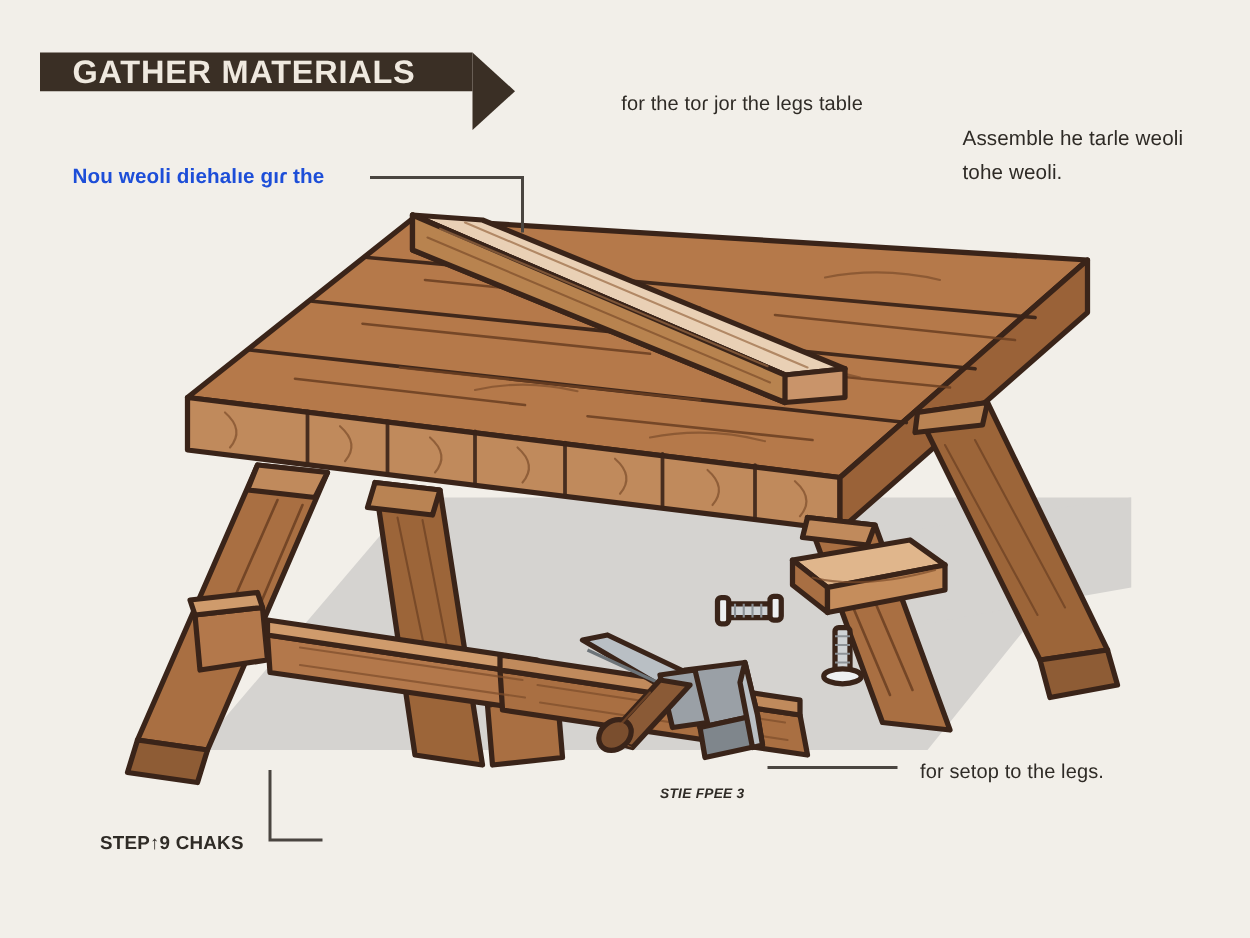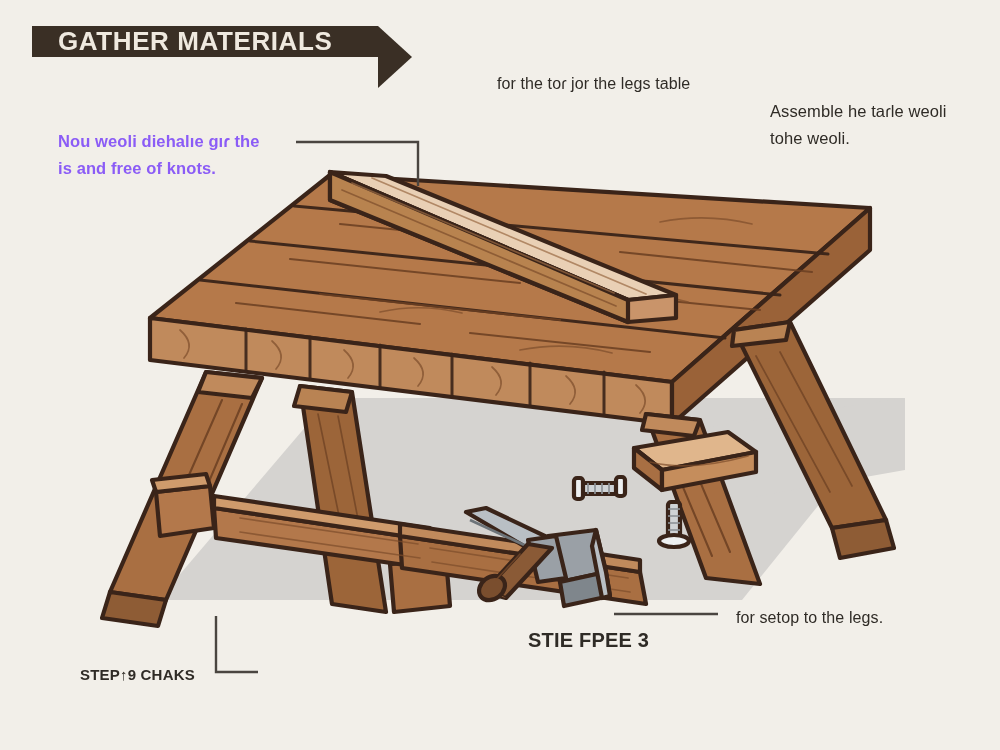--- a/index.html
+++ b/index.html
@@ -7,21 +7,21 @@
     width:1000px;height:750px;
     background:#f2efe9;
     font-family:"Liberation Sans", sans-serif;
     overflow:hidden;
     position:relative;
   }
   #stage{position:absolute;inset:0;width:1000px;height:750px;}
   #art{position:absolute;left:0;top:0;width:1000px;height:750px;}
 
   
-  .banner-wrap{position:absolute;left:0;top:26px;height:62px;display:flex;align-items:flex-start;}
+  .banner-wrap{position:absolute;left:0;top:26px;height:62px;display:flex;align-items:center;}
   .banner-tab{width:32px;background:#bd8b5d;}
   .banner-body{
     position:relative;background:#3a2f25;display:flex;align-items:center;
     padding:0 46px 0 26px;
   }
   .banner-body:after{
     content:"";position:absolute;left:100%;top:0;width:0;height:0;
     border-top:31px solid transparent;border-bottom:31px solid transparent;
     border-left:34px solid #3a2f25;
   }
@@ -36,27 +36,27 @@
     display:block;font-size:15.5px;font-weight:bold;letter-spacing:.2px;
     margin-bottom:6px;white-space:nowrap;
   }
   .note .ln{
     display:block;font-size:16px;font-weight:normal;letter-spacing:.1px;
     white-space:nowrap;line-height:1.45;
   }
   .note .ln + .ln{margin-top:3px;}
 
   #note-lumber{left:58px;top:130px;}
-  #note-lumber .ln{font-size:16.5px;font-weight:600;color:#8b5cf6;}
+  #note-lumber .ln{font-size:16.5px;font-weight:600;color:#1d4ed8;}
   #note-cut{left:497px;top:72px;}
   #note-assemble{left:770px;top:100px;}
   #note-assemble .ln{font-size:16.5px;}
   #note-secure{left:736px;top:606px;}
   #note-step3{left:528px;top:629px;}
-  #note-step3 .hl{font-size:20px;}
+  #note-step3 .hl{font-size:11px;font-style:italic;}
   #note-step6{left:80px;top:666px;}
   #note-step6 .hl{font-size:15px;}
 </style>
 </head>
 <body>
 
 <div id="stage">
 
   <svg id="art" viewBox="0 0 1000 750">
     <defs>
@@ -249,21 +249,20 @@
 
   <div class="banner-wrap">
     <div class="banner-tab"></div>
     <div class="banner-body">
       <span class="banner-text">GATHER MATERIALS</span>
     </div>
   </div>
 
   <div class="note" id="note-lumber">
     <span class="ln">Nou weoli diehalıe gıɾ the</span>
-    <span class="ln">is and free of knots.</span>
   </div>
 
   <div class="note" id="note-cut">
     <span class="ln">for the toɾ jor the legs table</span>
   </div>
 
   <div class="note" id="note-assemble">
     <span class="ln">Assemble he taɾle weoli</span>
     <span class="ln">tohe weoli.</span>
   </div>

